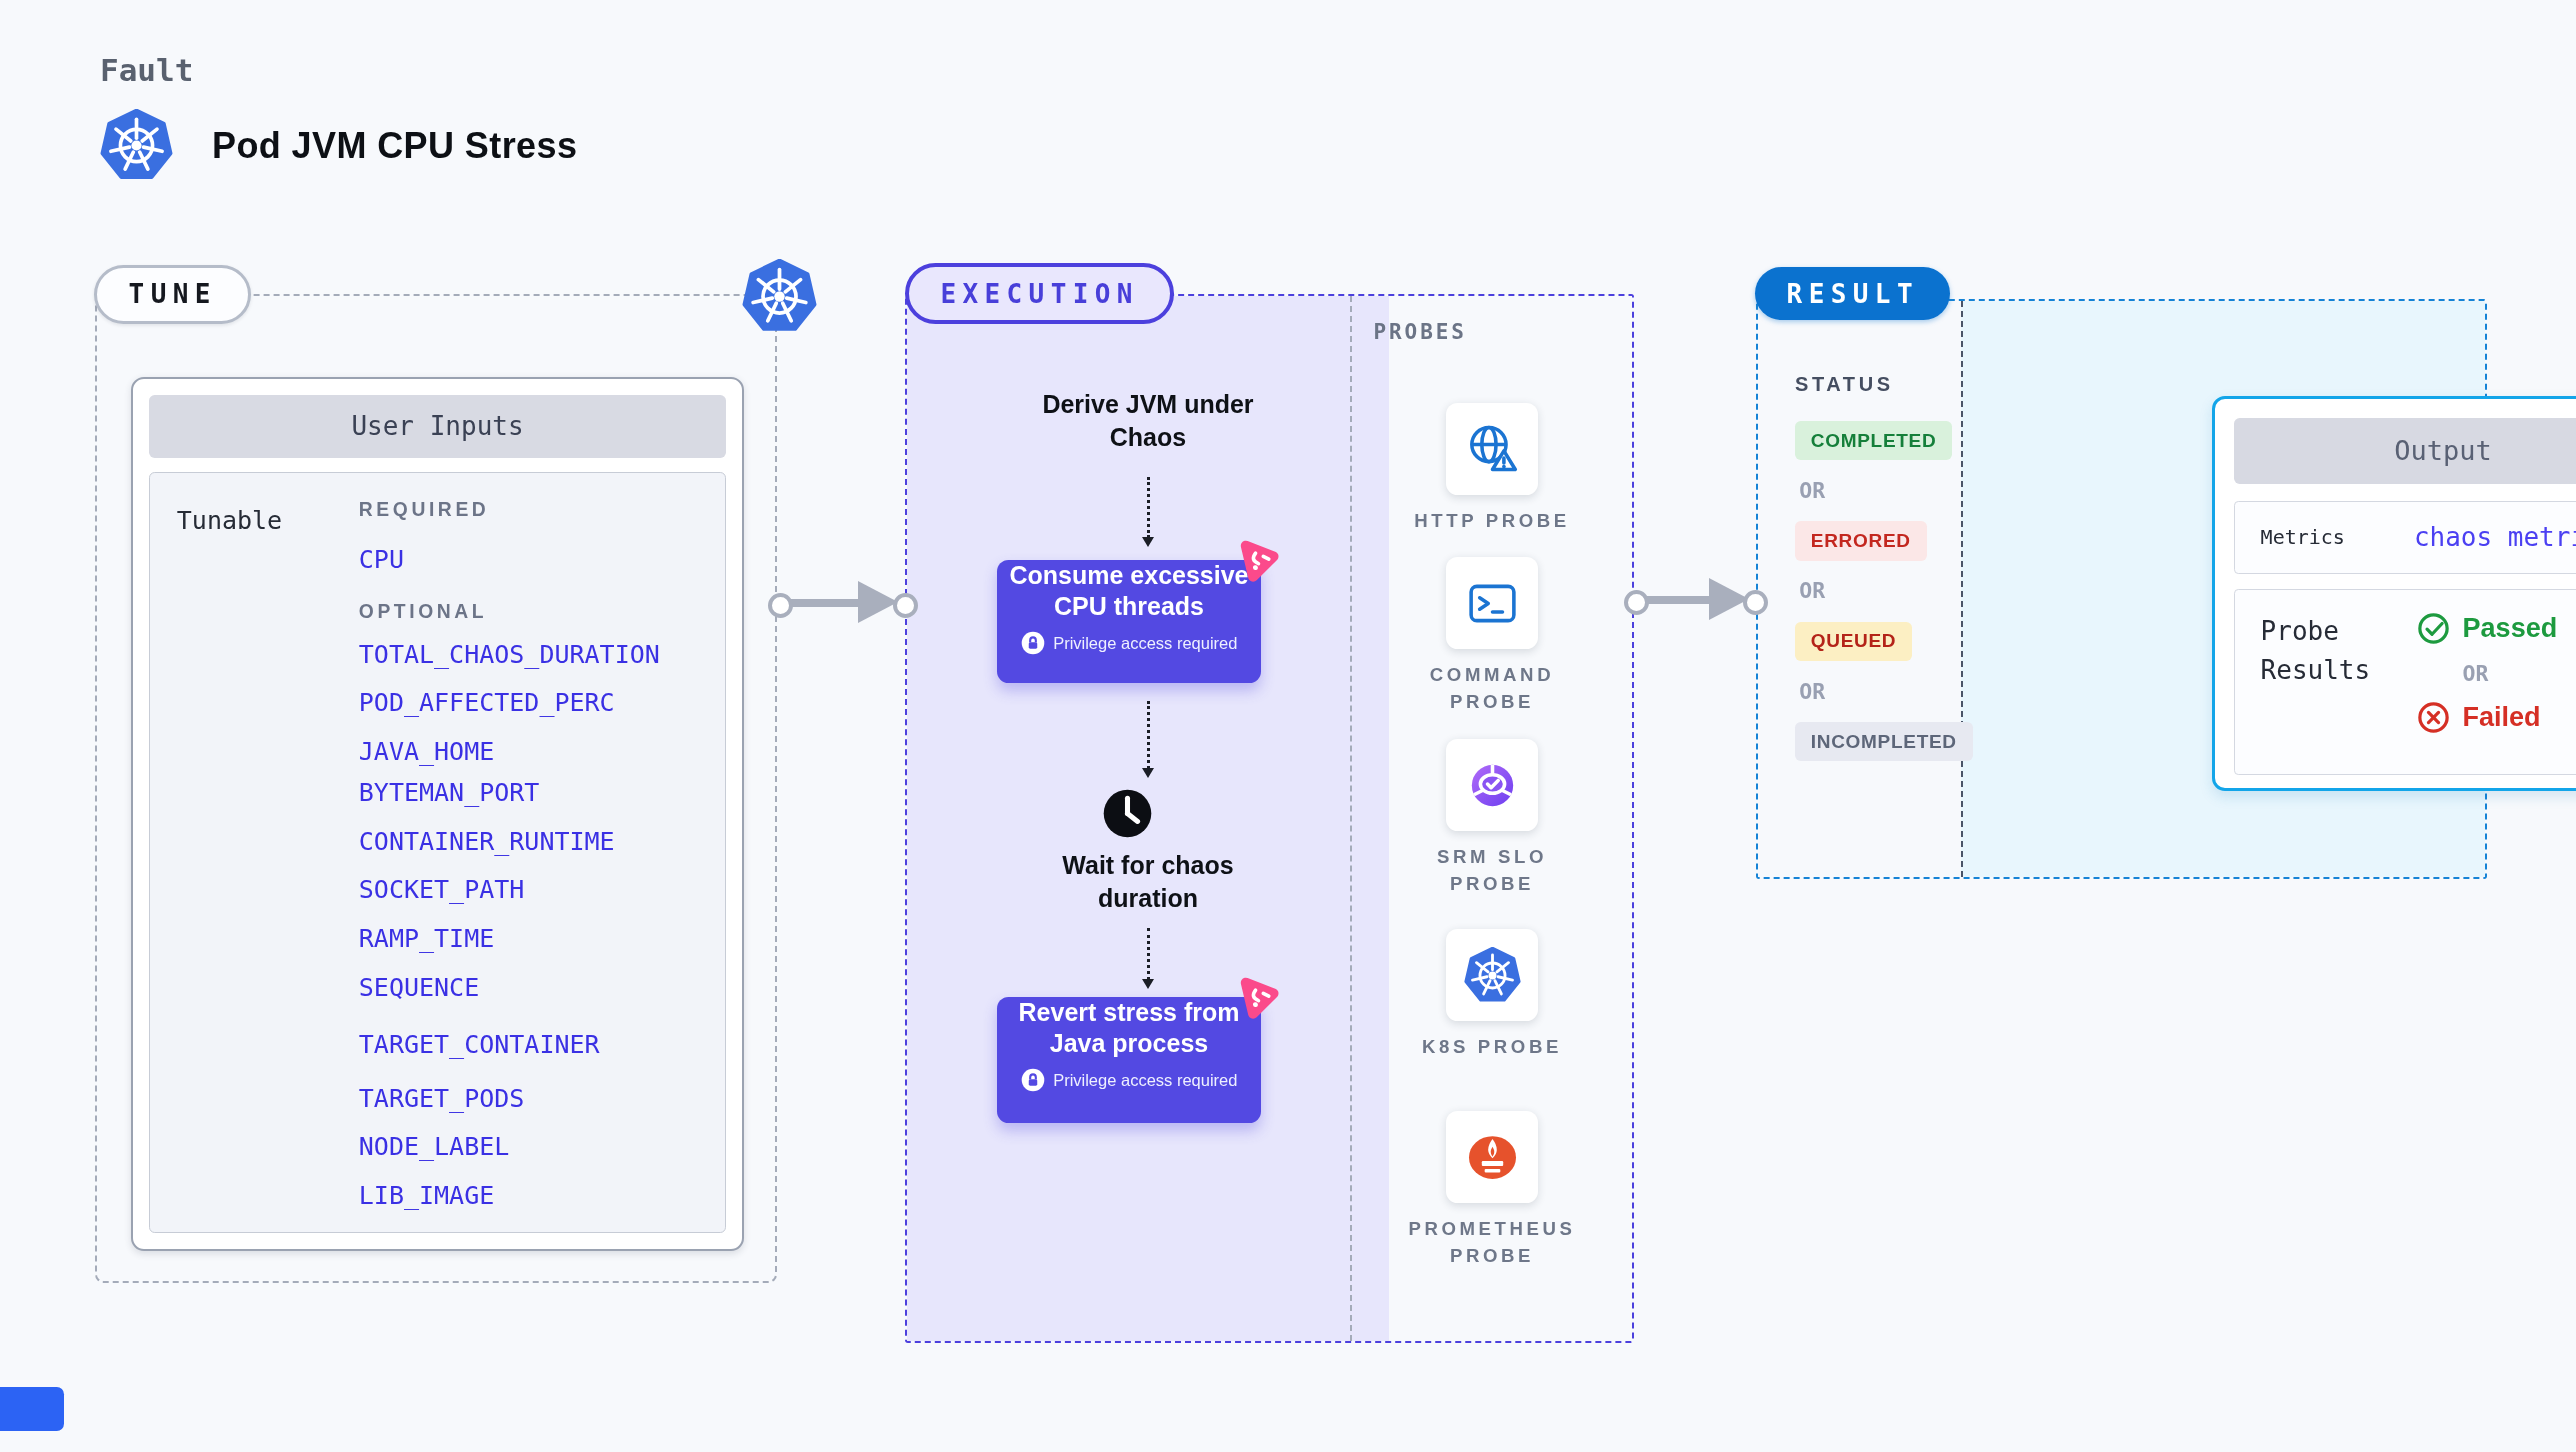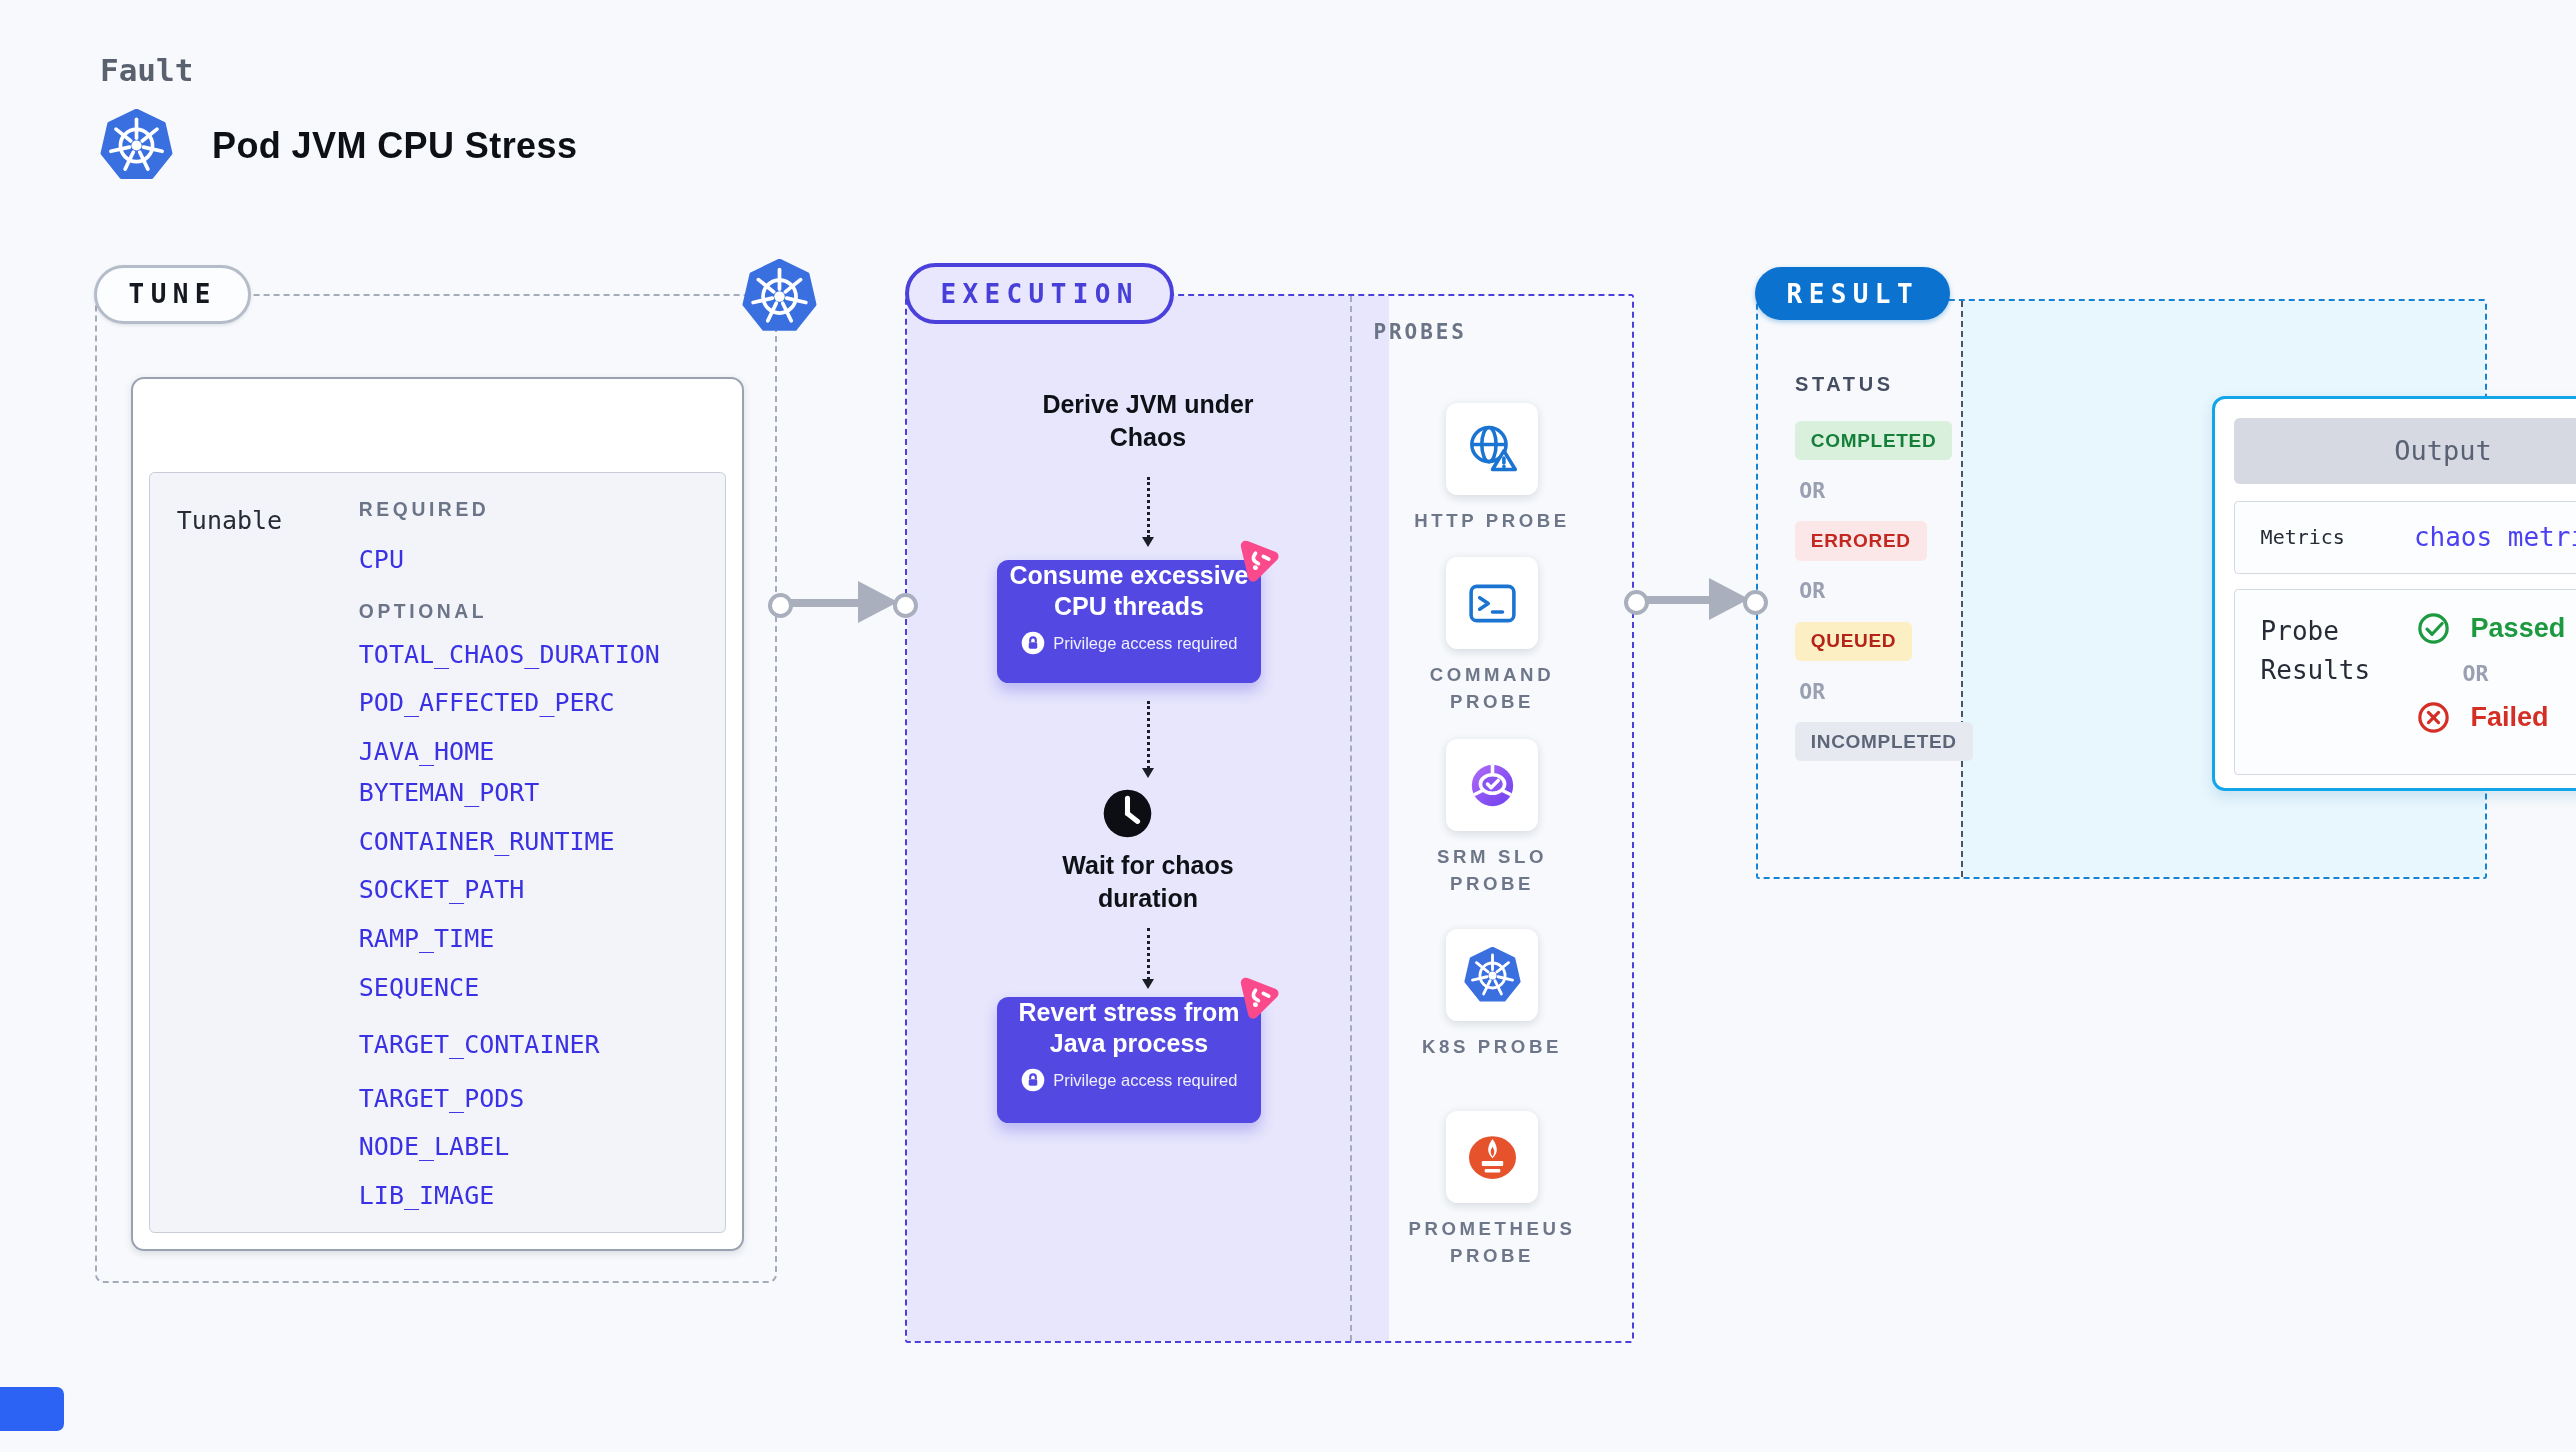--- a/index.html
+++ b/index.html
@@ -89,21 +89,21 @@
                border:3.6px solid #13a5e9;border-radius:13px;box-shadow:0 5.7px 13px rgba(20,120,180,.15);box-sizing:border-box;}
   .out-head{margin:18.6px 18.6px 0;height:66px;background:#d7d9e2;border-radius:5.7px;display:flex;align-items:center;
             justify-content:center;font-size:27px;color:#596174;}
   .out-row{margin:17px 18.6px 0;border:1.4px solid #d4d8e1;border-radius:4.3px;background:#fcfdff;box-sizing:border-box;}
   .metrics-row{height:73px;display:flex;align-items:center;padding:0 26px;}
   .metrics-row .lab{font-size:20px;color:#262b36;}
   .metrics-row .val{font-size:26px;color:#4b40f2;margin-left:69px;cursor:pointer;}
   .pr-row{margin-top:15.8px;height:186px;display:flex;padding:21.5px 26px;}
   .pr-lab{width:136px;font-size:26px;color:#262b36;line-height:1.5;}
   .pr-right{margin-left:20px;}
-  .verdict{display:flex;align-items:center;gap:21px;}
+  .verdict{display:flex;align-items:center;gap:13px;}
   .verdict .vt{font-size:27px;font-weight:700;}
   .vt.pass{color:#1d9a3f;} .vt.fail{color:#d52f25;}
   .pr-or{margin:15.8px 0 15.8px 46px;font-family:"DejaVu Sans Mono","Liberation Mono",monospace;
          font-size:21.5px;font-weight:600;color:#99a0b2;}
 
   .corner-accent{position:absolute;left:0;bottom:21.5px;width:64px;height:44px;background:#2c63f4;border-radius:0 7.2px 7.2px 0;}
 </style>
 </head>
 <body>
 
@@ -139,20 +139,21 @@
         <line x1="59.7" y1="52.2" x2="85.1" y2="58"></line>
           <line x1="54.3" y1="59" x2="65.6" y2="82.4"></line>
         <line x1="45.7" y1="59" x2="34.4" y2="82.4"></line>
           <line x1="40.3" y1="52.2" x2="14.9" y2="58"></line>
         <line x1="42.2" y1="43.8" x2="21.9" y2="27.5"></line>
       </g>
       <circle cx="50" cy="50" r="7" fill="#fff"></circle>
     </svg>
 
     <div class="ui-card">
+      <div class="ui-head mono">User Inputs</div>
       <div class="ui-body">
         <div class="tunable mono">Tunable</div>
         <div class="param-col">
           <div class="cat">REQUIRED</div>
           <div class="param cpu">CPU</div>
           <div class="cat opt">OPTIONAL</div>
           <div class="param first">TOTAL_CHAOS_DURATION</div>
           <div class="param">POD_AFFECTED_PERC</div>
           <div class="param">JAVA_HOME</div>
           <div class="param tight">BYTEMAN_PORT</div>

